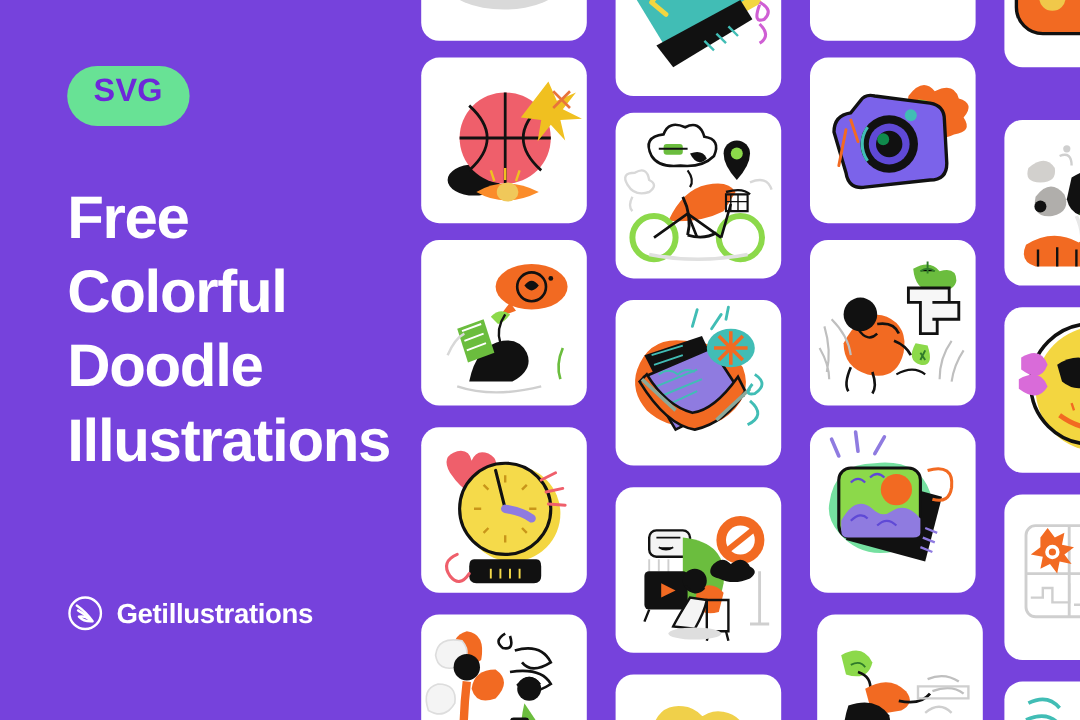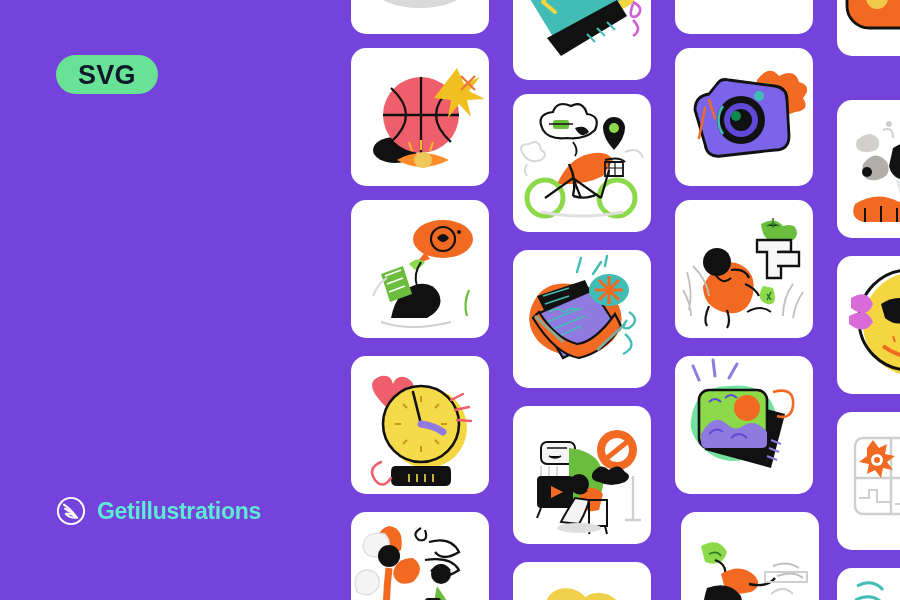--- a/index.html
+++ b/index.html
@@ -18,26 +18,26 @@
   
   #left-panel {
     position: absolute;
     left: 0; top: 0;
     width: 350px; height: 600px;
     padding: 55px 0 0 56px;
   }
   .badge-row { display: flex; gap: 16px; }
   .badge {
     background: #68e295;
-    color: #0f172a;
+    color: #6d28d9;
     border-radius: 999px;
     font-size: 27px;
     font-weight: 700;
     letter-spacing: .2px;
-    padding: 7px 22px 5px 22px;
+    padding: 7px 22px 16px 22px;
     line-height: 1;
     display: inline-block;
   }
 
   #headline-block { margin-top: 45px; }
   .count {
     color: #68e295;
     font-size: 57px;
     font-weight: 700;
     line-height: 1;
@@ -53,21 +53,21 @@
   }
   .headline .hl-line { display: block; }
 
   #logo-row {
     position: absolute;
     left: 56px; bottom: 74px;
     display: flex; align-items: center; gap: 11px;
   }
   #logo-mark { width: 30px; height: 30px; display: block; }
   #logo-text {
-    color: #5eead4;
+    color: #ffffff;
     font-size: 23px;
     font-weight: 600;
     letter-spacing: -.3px;
   }
 
   
   #grid {
     position: absolute;
     left: 351px; top: 0;
     width: 549px; height: 600px;
@@ -86,20 +86,26 @@
 
 <div id="page">
 
   <div id="left-panel">
 
     <div class="badge-row">
       <span class="badge">SVG</span>
     </div>
 
     <div id="headline-block">
+      <div class="headline">
+        <span class="hl-line">Free</span>
+        <span class="hl-line">Colorful</span>
+        <span class="hl-line">Doodle</span>
+        <span class="hl-line">Illustrations</span>
+      </div>
     </div>
 
     <div id="logo-row">
       <svg id="logo-mark" viewBox="0 0 32 32">
         <circle cx="16" cy="16" r="14" fill="none" stroke="#ffffff" stroke-width="2.1"></circle>
         <path d="M8.5 9.2 C14 13 18.5 17.5 22.6 23.2 C18 23.6 13.4 22.2 10.4 19 C13.8 18.4 17.4 19.4 20 21.6" fill="none" stroke="#ffffff" stroke-width="2.1" stroke-linecap="round" stroke-linejoin="round"></path>
         <path d="M9.6 13.5 C13.4 15.4 16.8 18 19.6 21.4" fill="none" stroke="#ffffff" stroke-width="2.1" stroke-linecap="round"></path>
       </svg>
       <span id="logo-text">Getillustrations</span>
     </div>

